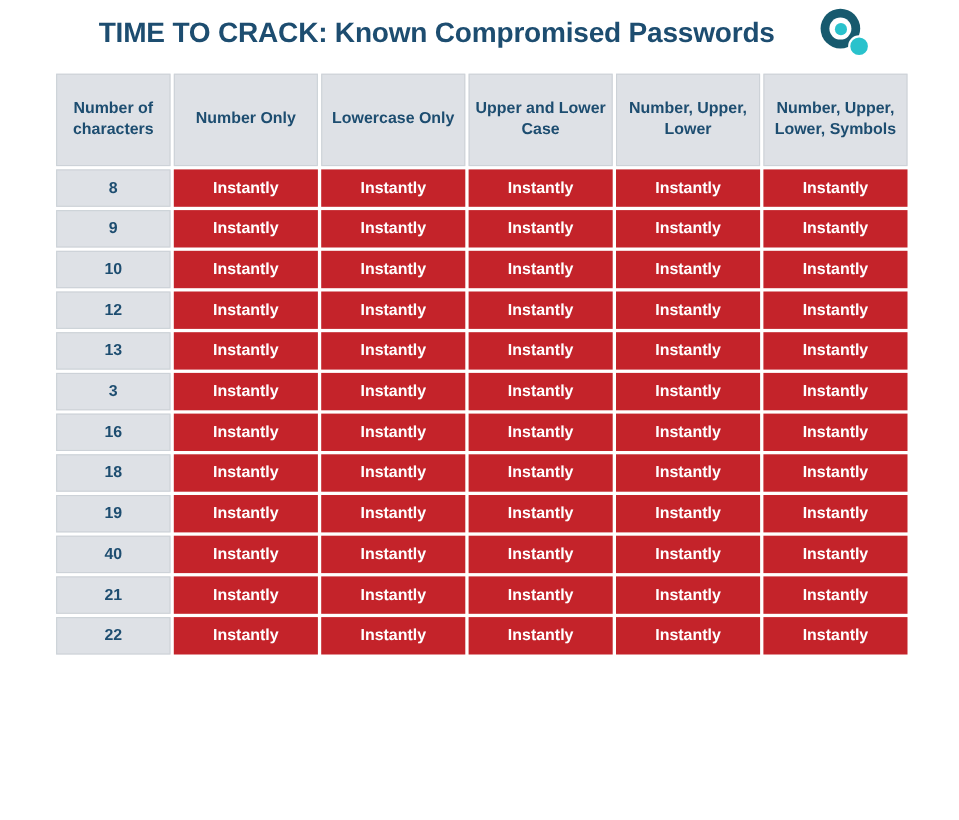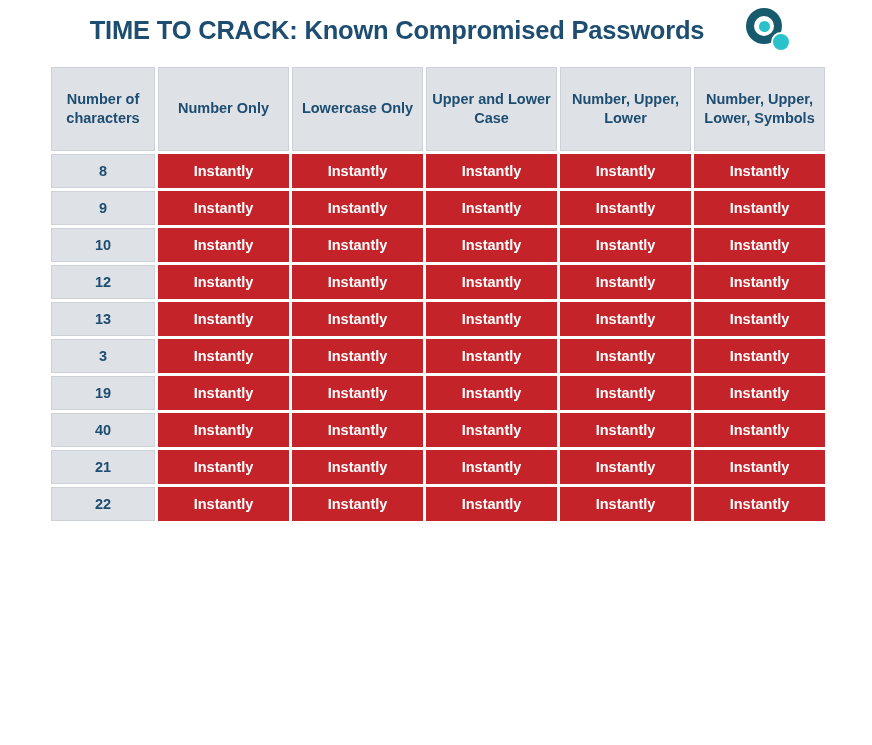--- a/index.html
+++ b/index.html
@@ -210,20 +210,36 @@
       </tr>
       <tr>
         <td class="num-cell">3</td>
         <td class="val-cell">Instantly</td>
         <td class="val-cell">Instantly</td>
         <td class="val-cell">Instantly</td>
         <td class="val-cell">Instantly</td>
         <td class="val-cell">Instantly</td>
       </tr>
       <tr>
+        <td class="num-cell">16</td>
+        <td class="val-cell">Instantly</td>
+        <td class="val-cell">Instantly</td>
+        <td class="val-cell">Instantly</td>
+        <td class="val-cell">Instantly</td>
+        <td class="val-cell">Instantly</td>
+      </tr>
+      <tr>
+        <td class="num-cell">18</td>
+        <td class="val-cell">Instantly</td>
+        <td class="val-cell">Instantly</td>
+        <td class="val-cell">Instantly</td>
+        <td class="val-cell">Instantly</td>
+        <td class="val-cell">Instantly</td>
+      </tr>
+      <tr>
         <td class="num-cell">19</td>
         <td class="val-cell">Instantly</td>
         <td class="val-cell">Instantly</td>
         <td class="val-cell">Instantly</td>
         <td class="val-cell">Instantly</td>
         <td class="val-cell">Instantly</td>
       </tr>
       <tr>
         <td class="num-cell">40</td>
         <td class="val-cell">Instantly</td>

